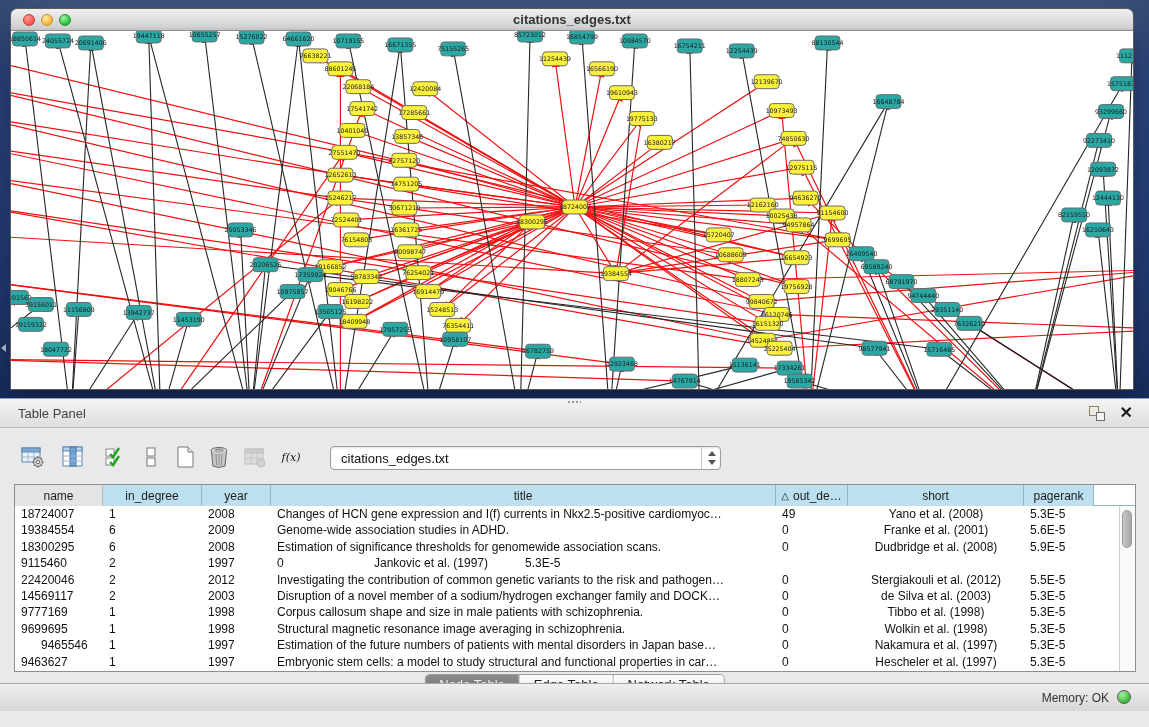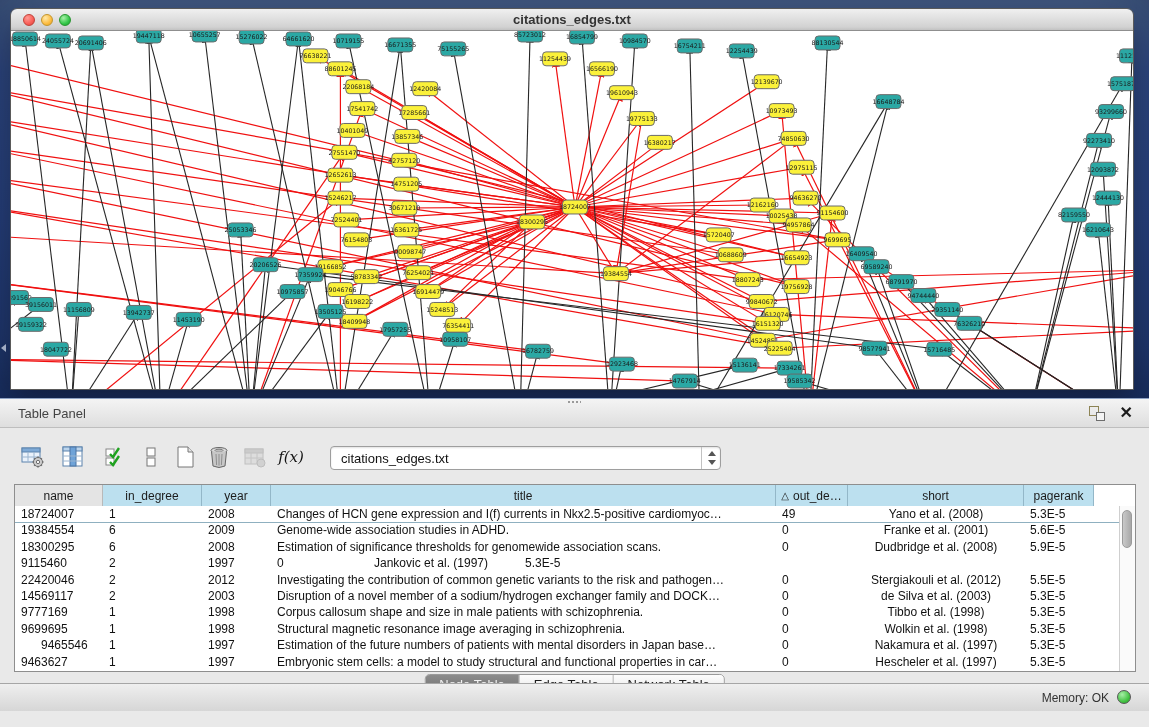--- a/index.html
+++ b/index.html
@@ -47,21 +47,21 @@
   #combo-value { position:absolute; left:10px; top:4px; font-size:13px; color:#111; }
   #combo-stepper { position:absolute; right:0; top:0; width:19px; height:22px; border-left:1px solid #c2c2c2; }
   #combo-stepper .up { position:absolute; left:6px; top:4px; width:0;height:0;
     border-left:4px solid transparent;border-right:4px solid transparent;border-bottom:5px solid #555;}
   #combo-stepper .down { position:absolute; left:6px; bottom:4px; width:0;height:0;
     border-left:4px solid transparent;border-right:4px solid transparent;border-top:5px solid #555;}
 
   
   #table-wrap { position:absolute; left:14px; top:86px; width:1122px; height:188px;
     background:#fff; border:1px solid #8e8e8e; }
-  #thead { position:absolute; left:0; top:0; height:38px; width:100%; display:flex;
+  #thead { position:absolute; left:0; top:0; height:21px; width:100%; display:flex;
     border-bottom:1px solid #8fb0c0; background:#fff;}
   .th { height:21px; background:#BCE0EF; border-right:1px solid #93b7c8; font-size:12px; color:#1c1c1c;
     display:flex; align-items:center; justify-content:center; flex:0 0 auto; }
   .th.gray { background:#E4E4E4; border-right:1px solid #b9b9b9; }
   .th .sort { margin-right:4px; font-size:10px; color:#222; }
   #tbody { position:absolute; left:0; top:21px; right:16px; bottom:0; overflow:hidden; }
   .tr { display:flex; height:16.4px; }
   .td { flex:0 0 auto; font-size:12px; color:#111; padding:1px 0 0 6px; white-space:nowrap; overflow:hidden; }
   .td.center { text-align:center; padding-left:0; }
   #vscroll { position:absolute; right:0; top:21px; bottom:0; width:16px;
@@ -778,21 +778,21 @@
     <span class="tb-icon" style="left:240px">
       <svg width="26" height="24" opacity="0.45">
           <rect x="3" y="4" width="18" height="15" fill="#cfcfcf" stroke="#909090"></rect>
           <rect x="3" y="4" width="18" height="4" fill="#a8a8a8" stroke="#909090"></rect>
           <line x1="9" y1="8" x2="9" y2="19" stroke="#9a9a9a"></line>
           <line x1="15" y1="8" x2="15" y2="19" stroke="#9a9a9a"></line>
           <line x1="3" y1="13" x2="21" y2="13" stroke="#9a9a9a"></line>
           <circle cx="19" cy="18" r="4" fill="#b5b5b5" stroke="#8a8a8a"></circle>
         </svg>
     </span>
-    <span class="tb-icon" style="left:276px; font-family:'DejaVu Serif', serif; font-style:italic; font-size:15px; color:#111;">f(x)</span>
+    <span class="tb-icon" style="left:276px; font-family:'DejaVu Serif', serif; font-style:italic; font-size:11px; color:#111;">f(x)</span>
     <div id="combo" style="left:330px">
       <span id="combo-value">citations_edges.txt</span>
       <span id="combo-stepper">
           <span class="up"></span>
           <span class="down"></span>
         </span>
     </div>
   </div>
 
   <div id="table-wrap">

